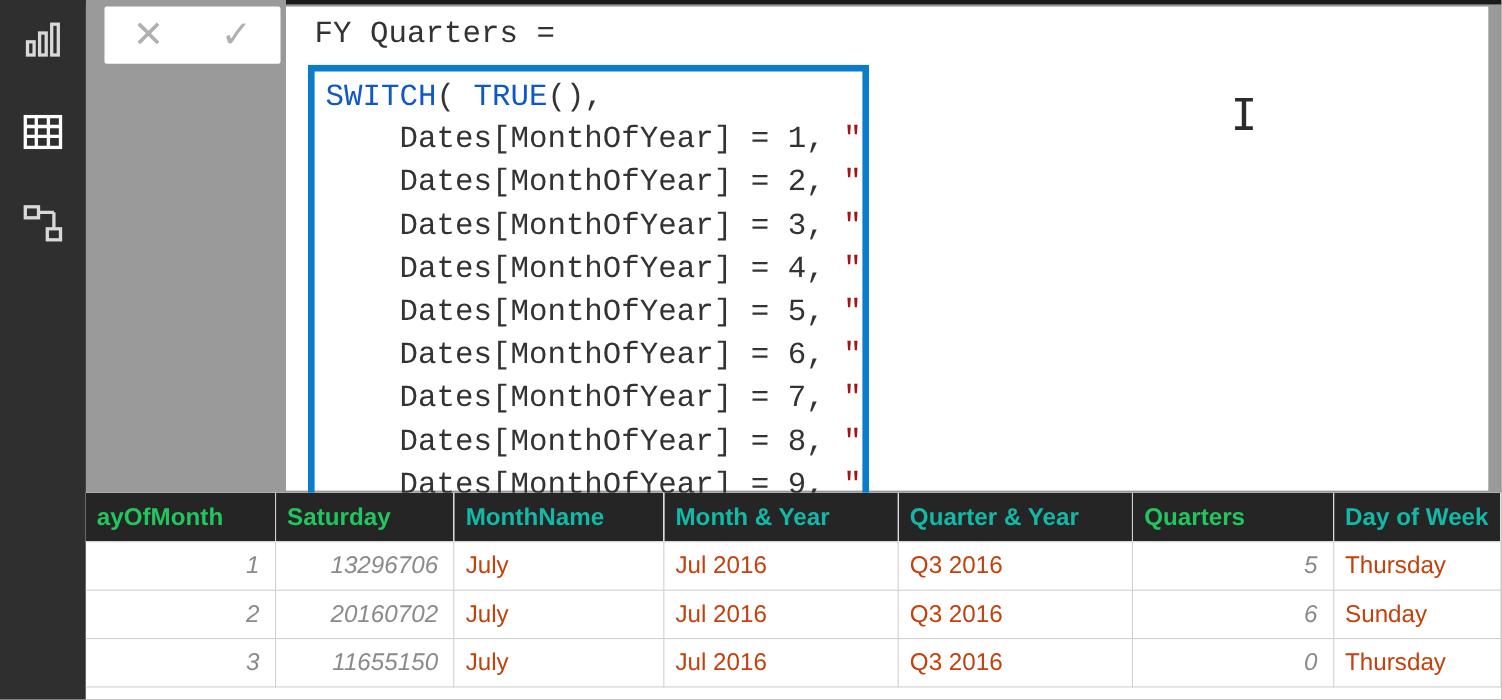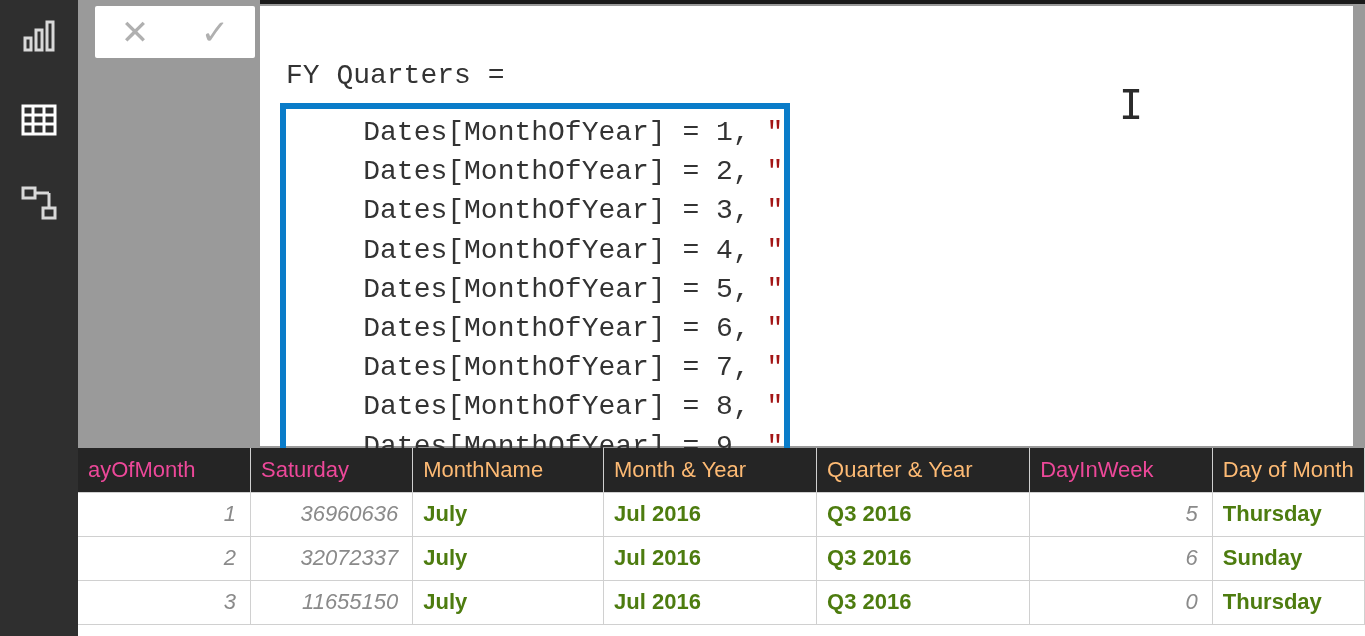--- a/index.html
+++ b/index.html
@@ -63,21 +63,20 @@
     font-family: Consolas, "Courier New", monospace;
     font-size: 28px;
     color: #333333;
     padding: 10px 20px;
   }
   .formula-first-line {
     padding-left: 6px;
     padding-bottom: 12px;
     font-size: 28px;
     color: #333;
-    margin-top: 44px;
   }
   .highlight-box {
     border: 6px solid #0a7cc9;
     padding: 4px 10px 4px 10px;
     width: 510px;
     overflow: hidden;
   }
   .code-line {
     white-space: pre;
     line-height: 1.4;
@@ -116,36 +115,36 @@
   th, td {
     border-right: 1px solid #d0d0d0;
     border-bottom: 1px solid #d0d0d0;
     padding: 8px 10px;
     height: 44px;
     white-space: nowrap;
     overflow: hidden;
   }
   thead th {
     background: #252525;
-    color: #fdba74;
-    font-weight: 400;
+    color: #14b8a6;
+    font-weight: 700;
     text-align: left;
     font-size: 22px;
   }
   thead th.grey {
-    color: #ec4899;
-    font-weight: 400;
+    color: #22c55e;
+    font-weight: 700;
   }
   td.num-right {
     text-align: right;
     color: #8a8a8a;
     font-style: italic;
     padding-right: 14px;
   }
-  td.regular { color: #4d7c0f; font-weight: bold; }
+  td.regular { color: #c2410c; }
   tbody tr:nth-child(1) td { border-top: 1px solid #d0d0d0; }
 
   
   col.c0 { width: 170px; }
   col.c1 { width: 160px; }
   col.c2 { width: 188px; }
   col.c3 { width: 210px; }
   col.c4 { width: 210px; }
   col.c5 { width: 180px; }
   col.c6 { width: 150px; }
@@ -200,20 +199,21 @@
 </div>
 
 <div class="mini-toolbar">
   <span class="btn">✕</span>
   <span class="btn">✓</span>
 </div>
 
 <div class="formula-area">
   <div class="formula-first-line">FY Quarters =</div>
   <div class="highlight-box">
+    <div class="code-line"><span class="tok-func">SWITCH</span>( <span class="tok-func">TRUE</span><span>(),</span></div>
     <div class="code-line">    <span>Dates[MonthOfYear] = </span><span>1</span>, <span class="tok-str">"Q3"</span>,</div>
     <div class="code-line">    <span>Dates[MonthOfYear] = </span><span>2</span>, <span class="tok-str">"Q3"</span>,</div>
     <div class="code-line">    <span>Dates[MonthOfYear] = </span><span>3</span>, <span class="tok-str">"Q3"</span>,</div>
     <div class="code-line">    <span>Dates[MonthOfYear] = </span><span>4</span>, <span class="tok-str">"Q4"</span>,</div>
     <div class="code-line">    <span>Dates[MonthOfYear] = </span><span>5</span>, <span class="tok-str">"Q4"</span>,</div>
     <div class="code-line">    <span>Dates[MonthOfYear] = </span><span>6</span>, <span class="tok-str">"Q4"</span>,</div>
     <div class="code-line">    <span>Dates[MonthOfYear] = </span><span>7</span>, <span class="tok-str">"Q1"</span>,</div>
     <div class="code-line">    <span>Dates[MonthOfYear] = </span><span>8</span>, <span class="tok-str">"Q1"</span>,</div>
     <div class="code-line">    <span>Dates[MonthOfYear] = </span><span>9</span>, <span class="tok-str">"Q1"</span>,</div>
   </div>
@@ -231,37 +231,37 @@
         <col class="c5">
         <col class="c6">
     </colgroup>
     <thead>
       <tr>
         <th class="grey">ayOfMonth</th>
         <th class="grey">Saturday</th>
         <th>MonthName</th>
         <th>Month &amp; Year</th>
         <th>Quarter &amp; Year</th>
-        <th class="grey">DayInWeek</th>
-        <th>Day of Month</th>
+        <th class="grey">Quarters</th>
+        <th>Day of Week</th>
       </tr>
     </thead>
     <tbody>
       <tr>
         <td class="num-right">1</td>
-        <td class="num-right">36960636</td>
+        <td class="num-right">13296706</td>
         <td class="regular">July</td>
         <td class="regular">Jul 2016</td>
         <td class="regular">Q3 2016</td>
         <td class="num-right">5</td>
         <td class="regular">Thursday</td>
       </tr>
       <tr>
         <td class="num-right">2</td>
-        <td class="num-right">32072337</td>
+        <td class="num-right">20160702</td>
         <td class="regular">July</td>
         <td class="regular">Jul 2016</td>
         <td class="regular">Q3 2016</td>
         <td class="num-right">6</td>
         <td class="regular">Sunday</td>
       </tr>
       <tr>
         <td class="num-right">3</td>
         <td class="num-right">11655150</td>
         <td class="regular">July</td>

